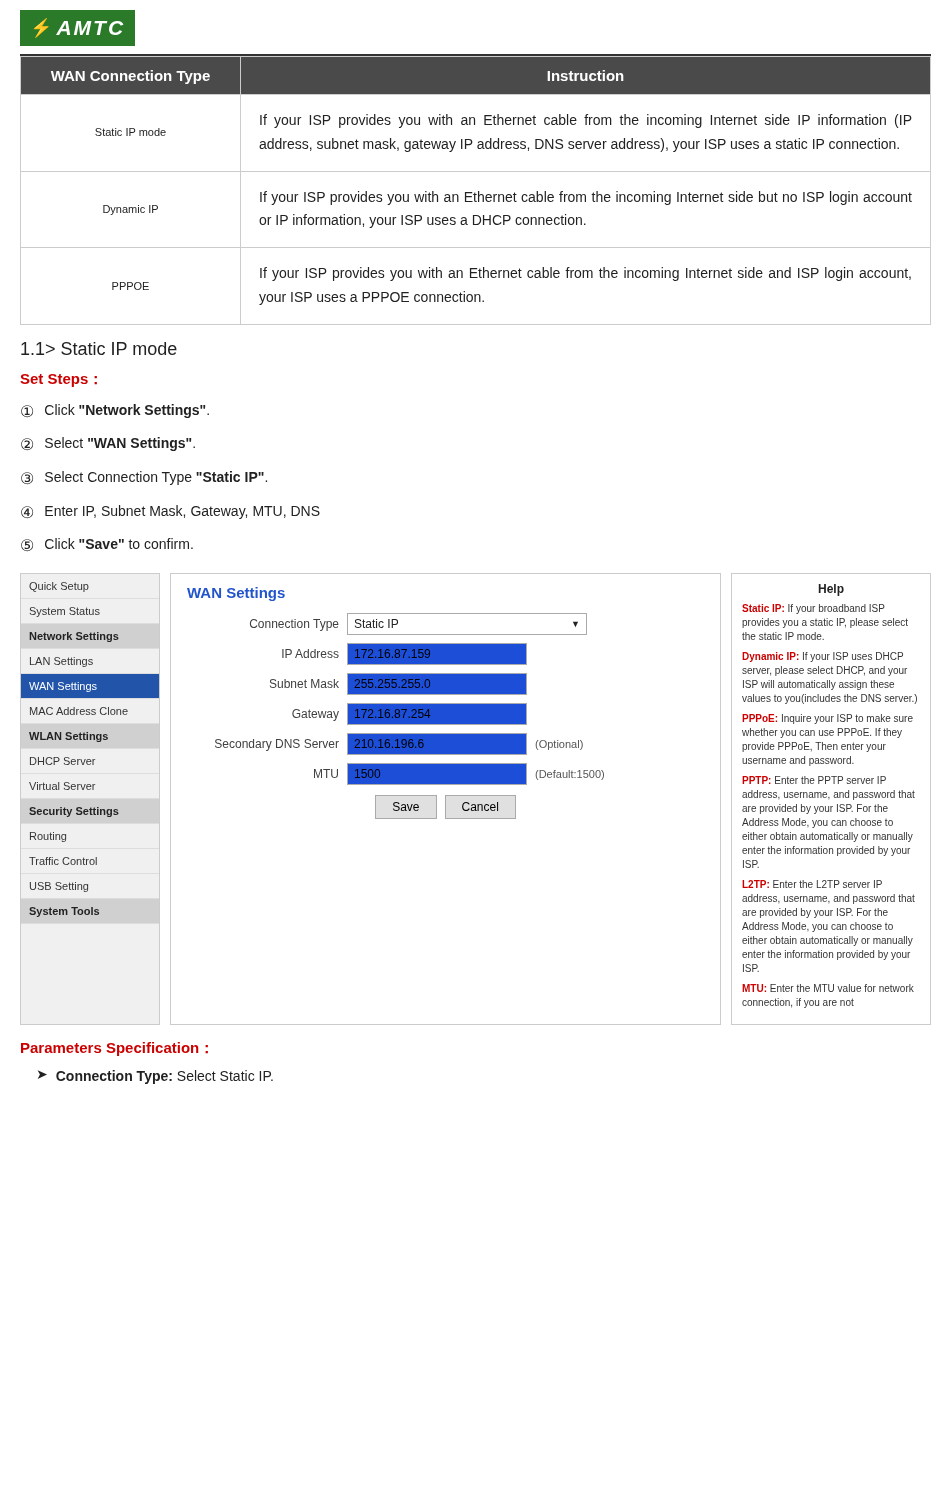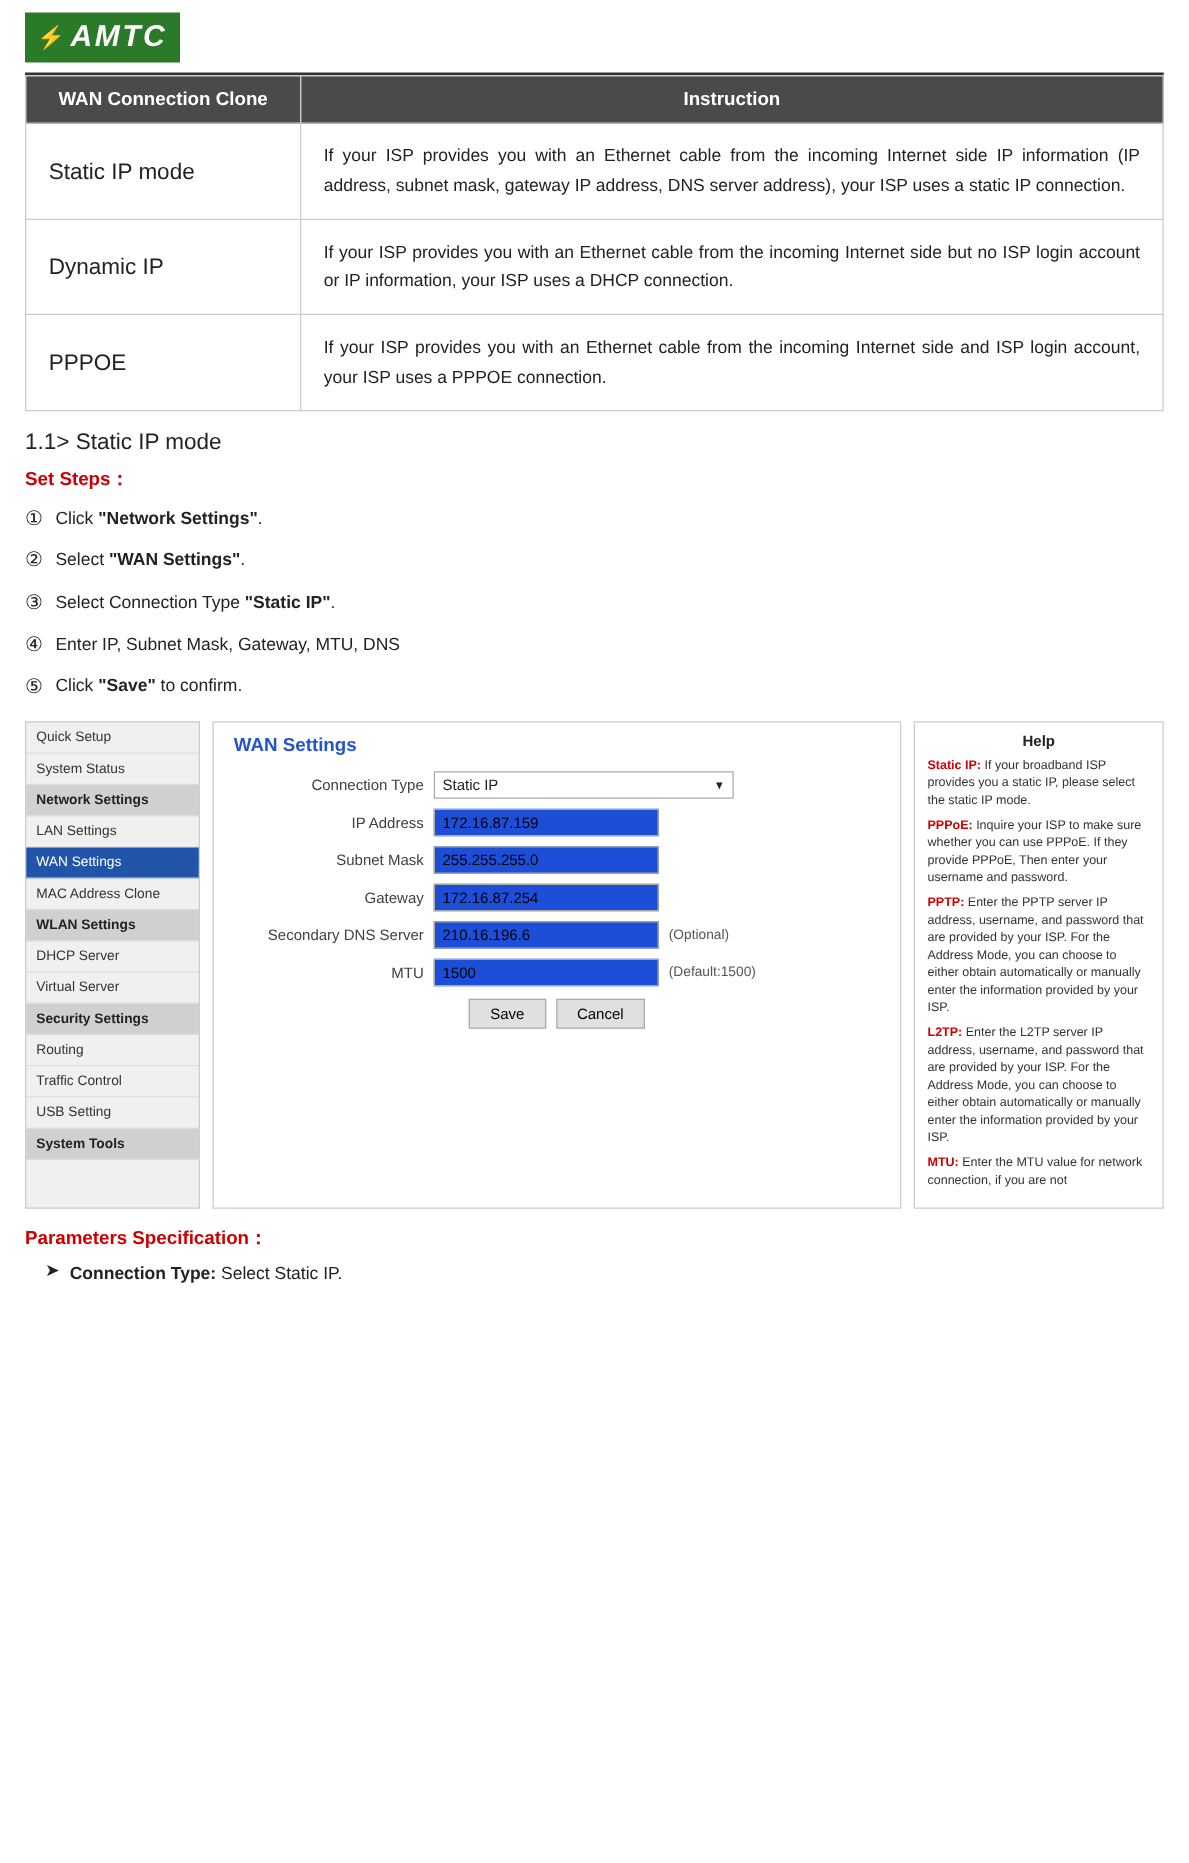--- a/index.html
+++ b/index.html
@@ -22,21 +22,21 @@
     }
     .logo-box {
       background: #2a7a2a;
       padding: 6px 10px;
       display: flex;
       align-items: center;
       justify-content: center;
     }
     .logo-text {
       color: #fff;
-      font-size: 24px;
+      font-size: 21px;
       font-weight: bold;
       font-style: italic;
       letter-spacing: 2px;
     }
     .logo-icon {
       color: #ffd700;
       font-size: 18px;
       margin-right: 4px;
     }
 
@@ -55,22 +55,22 @@
       font-weight: bold;
       border: 1px solid #ccc;
     }
     .wan-table td {
       border: 1px solid #ccc;
       padding: 14px 18px;
       vertical-align: middle;
       line-height: 1.7;
     }
     .wan-table td.type-cell {
-      text-align: left;
-      font-size: 18px;
+      text-align: center;
+      font-size: 11px;
       width: 220px;
       font-weight: normal;
       margin-left: 24px;
     }
     .wan-table td.desc-cell {
       font-size: 14px;
       text-align: justify;
     }
 
     
@@ -266,21 +266,21 @@
 <div class="header">
   <div class="logo-box">
     <span class="logo-icon">⚡</span>
     <span class="logo-text">AMTC</span>
   </div>
 </div>
 
 <table class="wan-table">
   <thead>
     <tr>
-      <th>WAN Connection Clone</th>
+      <th>WAN Connection Type</th>
       <th>Instruction</th>
     </tr>
   </thead>
   <tbody id="table-body">
   <tr>
         <td class="type-cell">Static IP mode</td>
         <td class="desc-cell">If  your  ISP  provides  you  with  an  Ethernet  cable  from  the  incoming  Internet  side  IP  information  (IP  address,  subnet mask,  gateway  IP  address,  DNS  server  address),  your  ISP uses a static IP connection.</td>
       </tr>
       <tr>
         <td class="type-cell">Dynamic IP</td>
@@ -372,20 +372,21 @@
     <div class="ss-btn-row">
       <button class="ss-btn ss-btn-save">Save</button>
       <button class="ss-btn ss-btn-cancel">Cancel</button>
     </div>
   </div>
 
   <div class="ss-help">
     <div class="ss-help-title">Help</div>
     <div id="ss-help-entries">
         <div class="ss-help-entry"><span class="ss-help-key static">Static IP:</span> If your broadband ISP provides you a static IP, please select the static IP mode.</div>
+        <div class="ss-help-entry"><span class="ss-help-key dynamic">Dynamic IP:</span> If your ISP uses DHCP server, please select DHCP, and your ISP will automatically assign these values to you(includes the DNS server.)</div>
         <div class="ss-help-entry"><span class="ss-help-key pppoe">PPPoE:</span> Inquire your ISP to make sure whether you can use PPPoE. If they provide PPPoE, Then enter your username and password.</div>
         <div class="ss-help-entry"><span class="ss-help-key pptp">PPTP:</span> Enter the PPTP server IP address, username, and password that are provided by your ISP. For the Address Mode, you can choose to either obtain automatically or manually enter the information provided by your ISP.</div>
         <div class="ss-help-entry"><span class="ss-help-key l2tp">L2TP:</span> Enter the L2TP server IP address, username, and password that are provided by your ISP. For the Address Mode, you can choose to either obtain automatically or manually enter the information provided by your ISP.</div>
         <div class="ss-help-entry"><span class="ss-help-key mtu">MTU:</span> Enter the MTU value for network connection, if you are not</div>
       </div>
   </div>
 </div>
 
 <p class="params-heading">Parameters Specification：</p>
 

